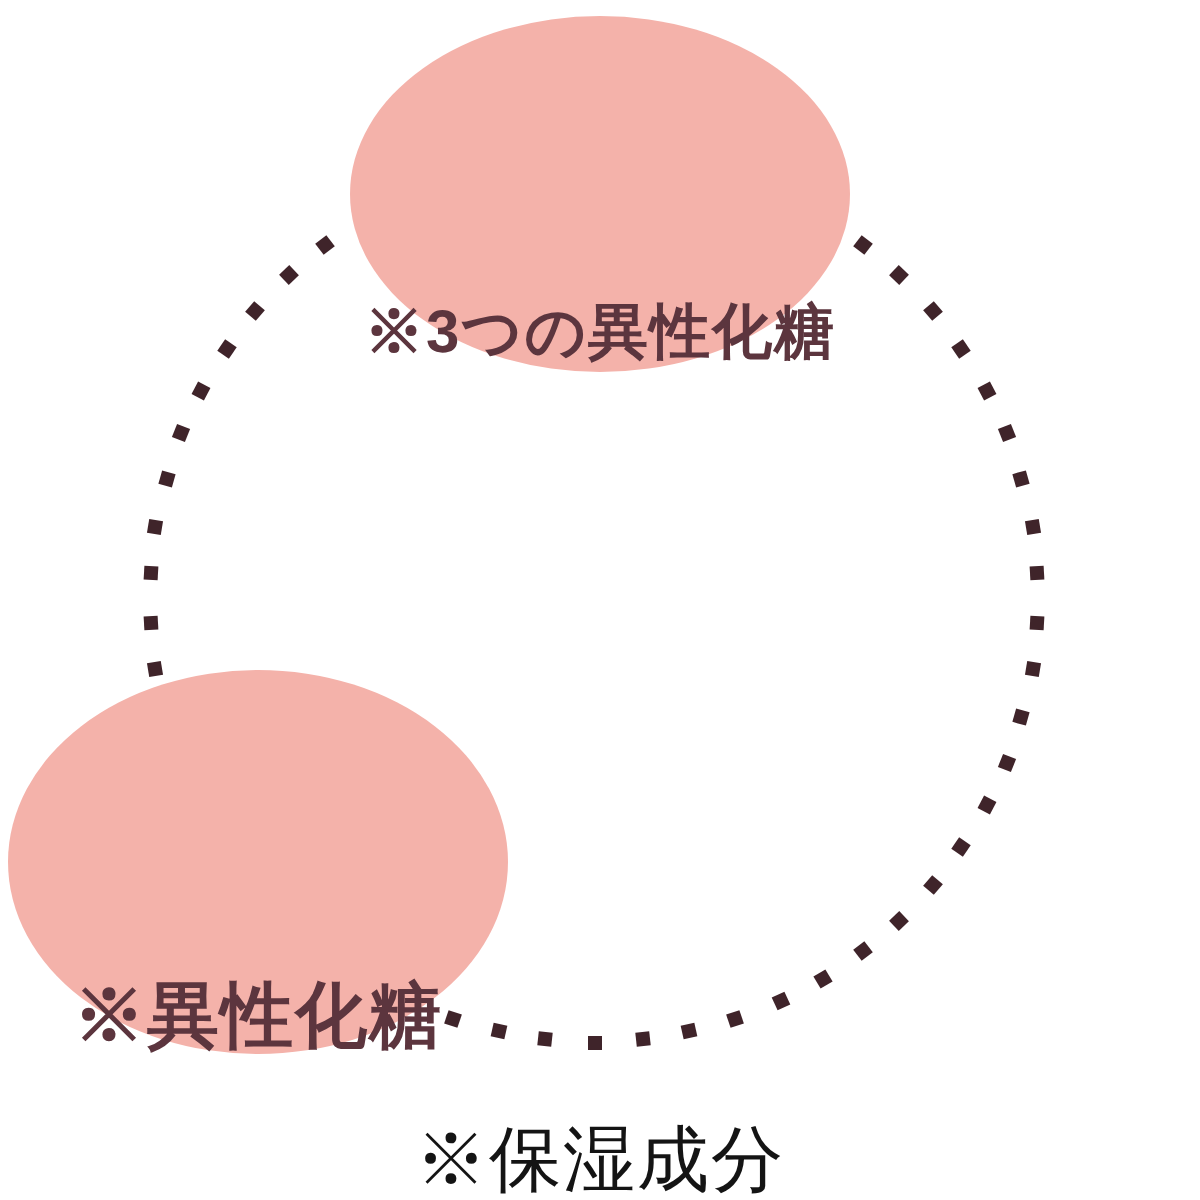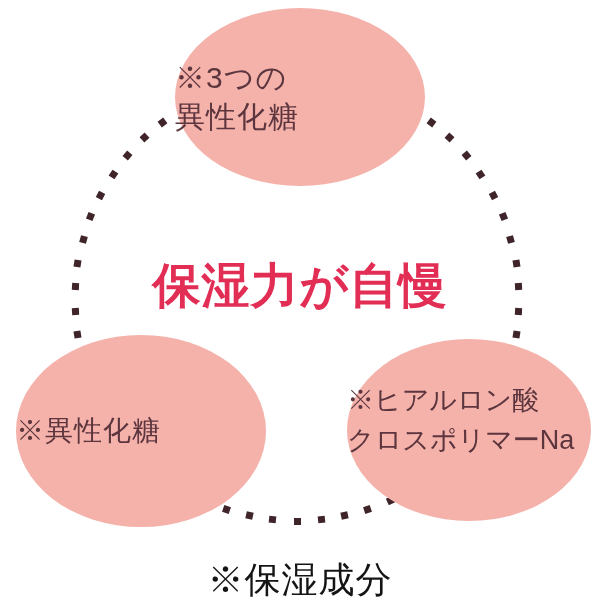--- a/index.html
+++ b/index.html
@@ -25,29 +25,29 @@
     position: absolute;
     width: 7px;
     height: 7px;
     background: var(--dot);
   }
   .bubble {
     position: absolute;
     background: var(--pink);
     border-radius: 50%;
     display: flex;
-    flex-direction: column;
-    align-items: flex-start;
+    flex-direction: row;
+    align-items: flex-end;
     justify-content: center;
     color: var(--maroon);
-    font-weight: normal;
+    font-weight: bold;
     text-align: center;
   }
   .bubble-top    { left: 175px; top: 8px;   width: 250px; height: 178px; font-size: 30px; line-height: 39px; letter-spacing: 1px; }
-  .bubble-left   { left: 16px;  top: 335px; width: 250px; height: 192px; font-size: 28px; line-height: 38px; letter-spacing: 1px; }
+  .bubble-left   { left: 4px;  top: 335px; width: 250px; height: 192px; font-size: 36px; line-height: 38px; letter-spacing: 1px; }
   .bubble-right  { left: 347px; top: 339px; width: 244px; height: 182px; font-size: 27px; line-height: 40px; padding-bottom: 20px; }
   .headline {
     position: absolute;
     left: 0; top: 260px;
     width: 600px;
     text-align: center;
     color: var(--accent);
     font-size: 48px;
     font-weight: 800;
     letter-spacing: 1px;
@@ -132,22 +132,17 @@
 
   <div class="bubble bubble-top">
     <span>※3つの</span>
     <span>異性化糖</span>
   </div>
 
   <div class="bubble bubble-left">
     <span>※異性化糖</span>
   </div>
 
-  <div class="bubble bubble-right">
-    <span>※ヒアルロン酸</span>
-    <span>クロスポリマーNa</span>
-  </div>
 
-  <div class="headline">保湿力が自慢</div>
 
   <div class="caption">※保湿成分</div>
 
 </div>
 
 </body></html>

